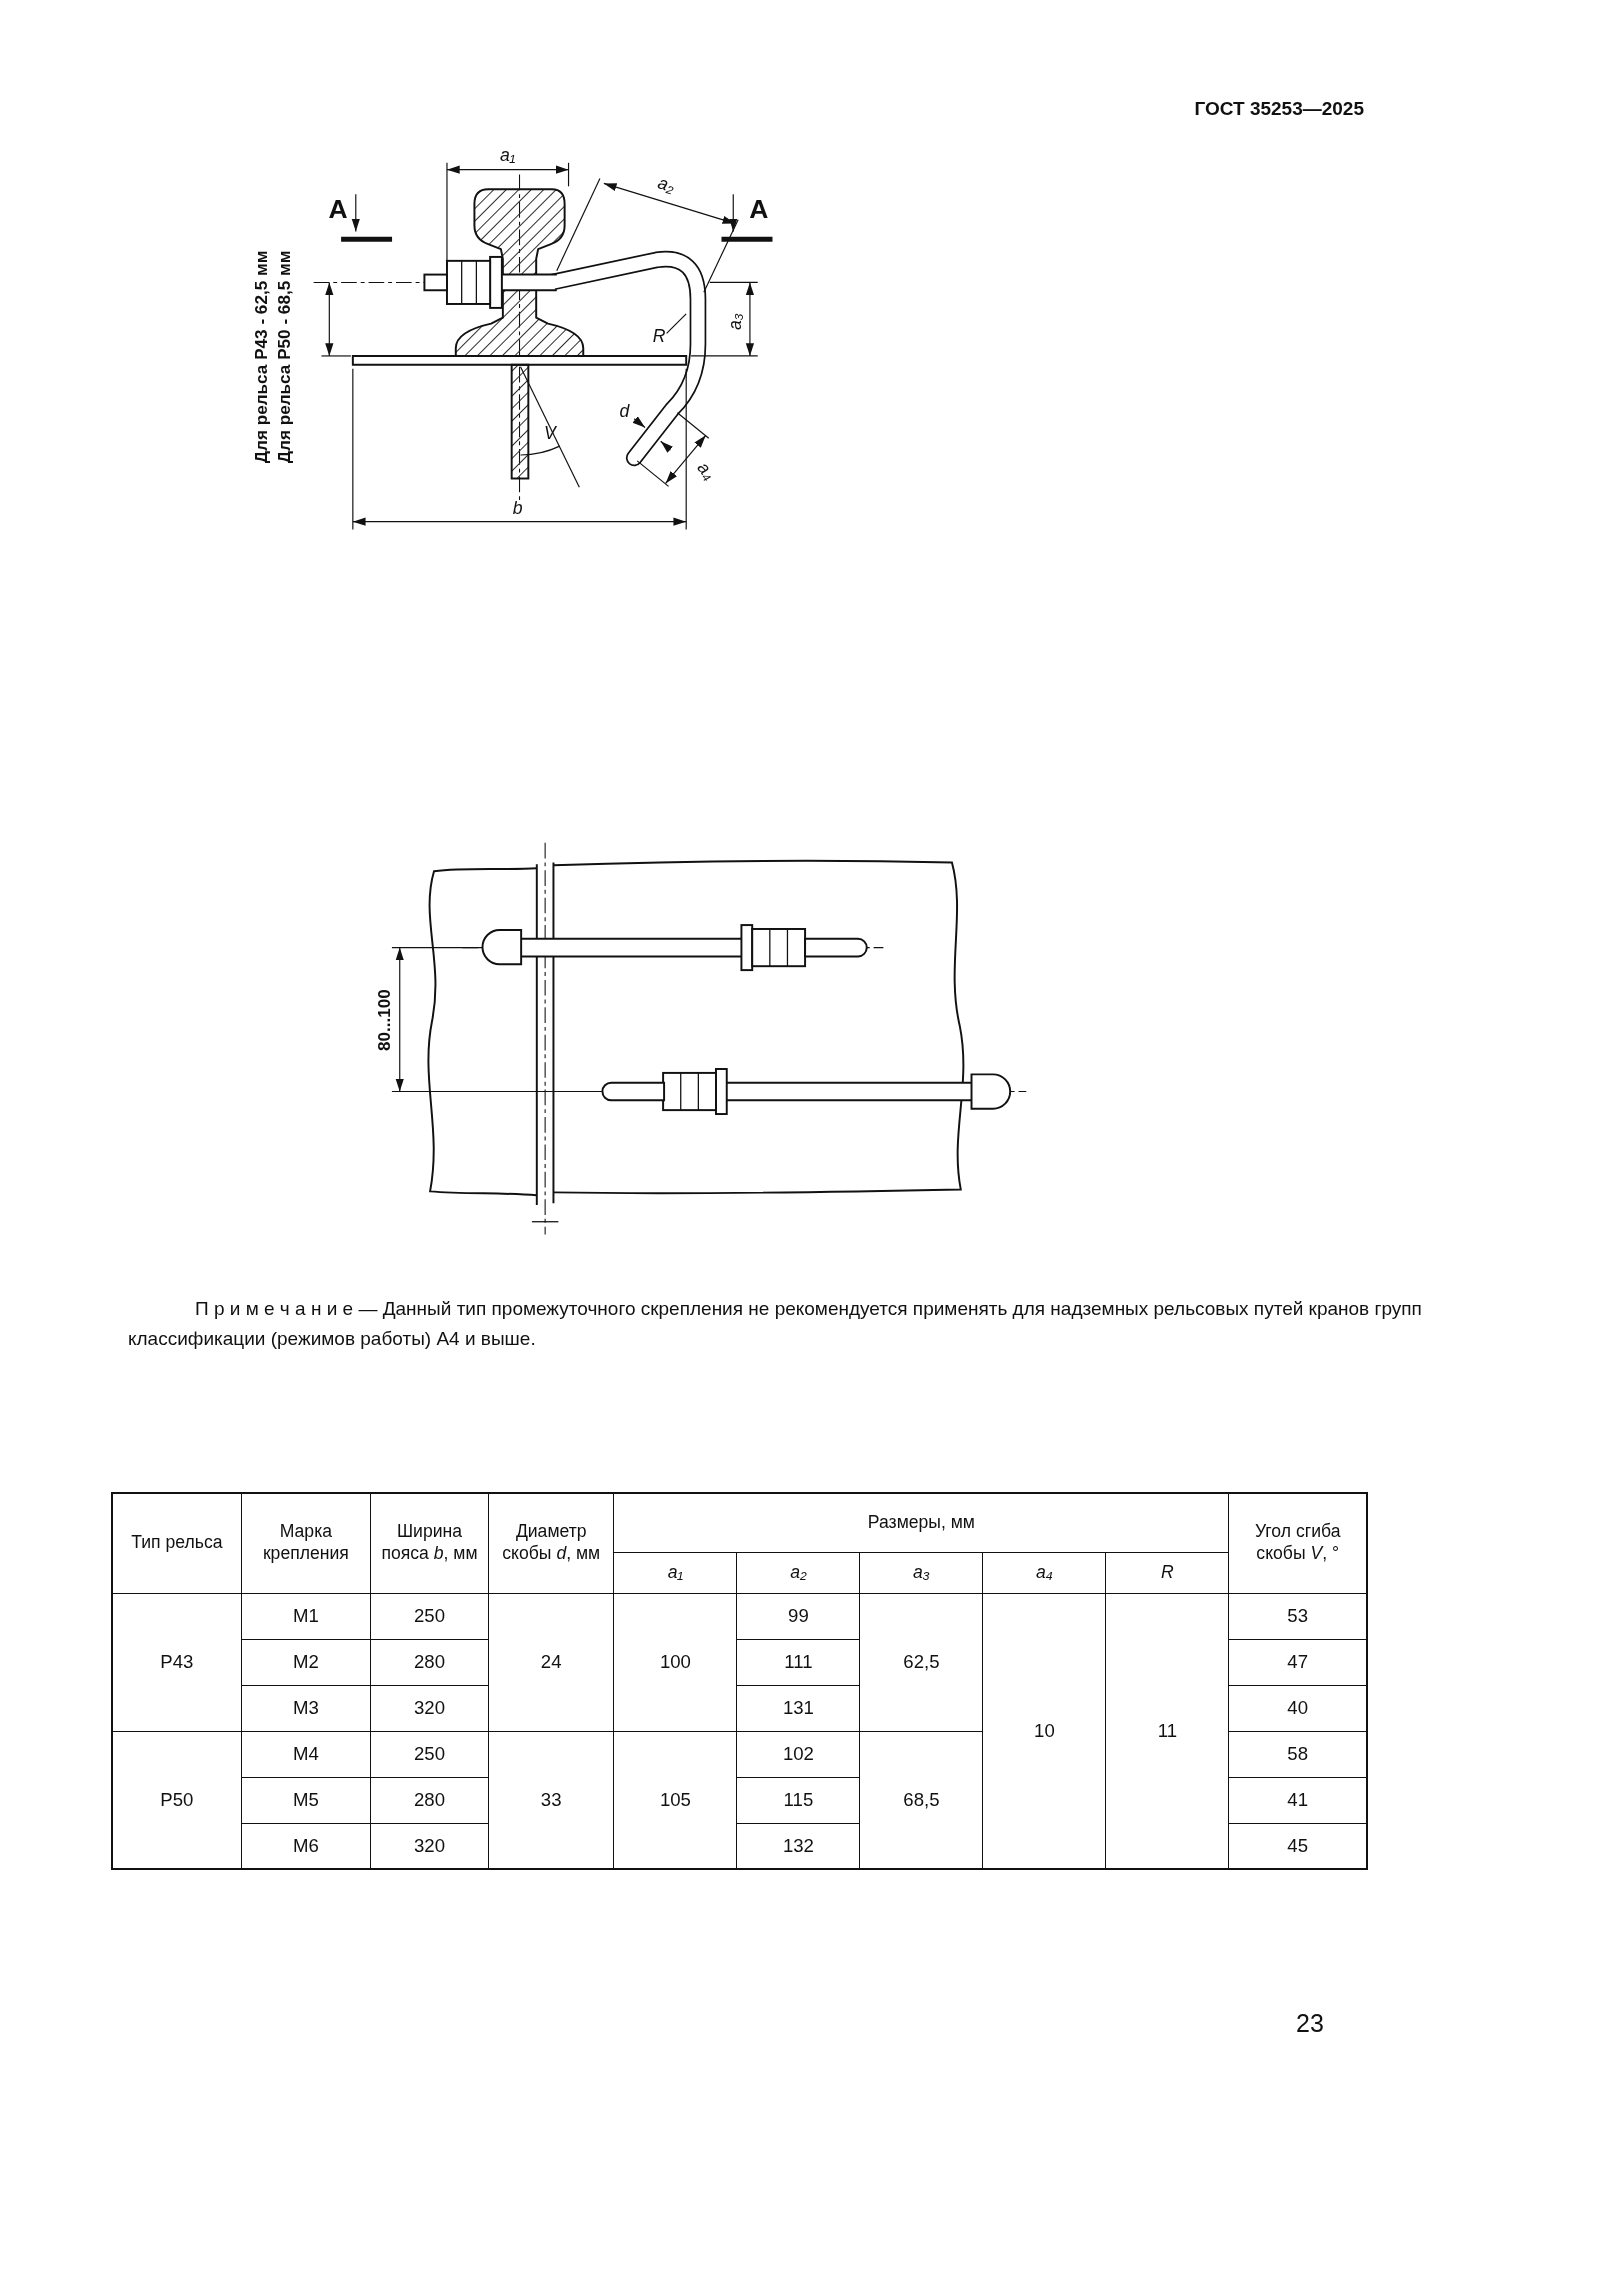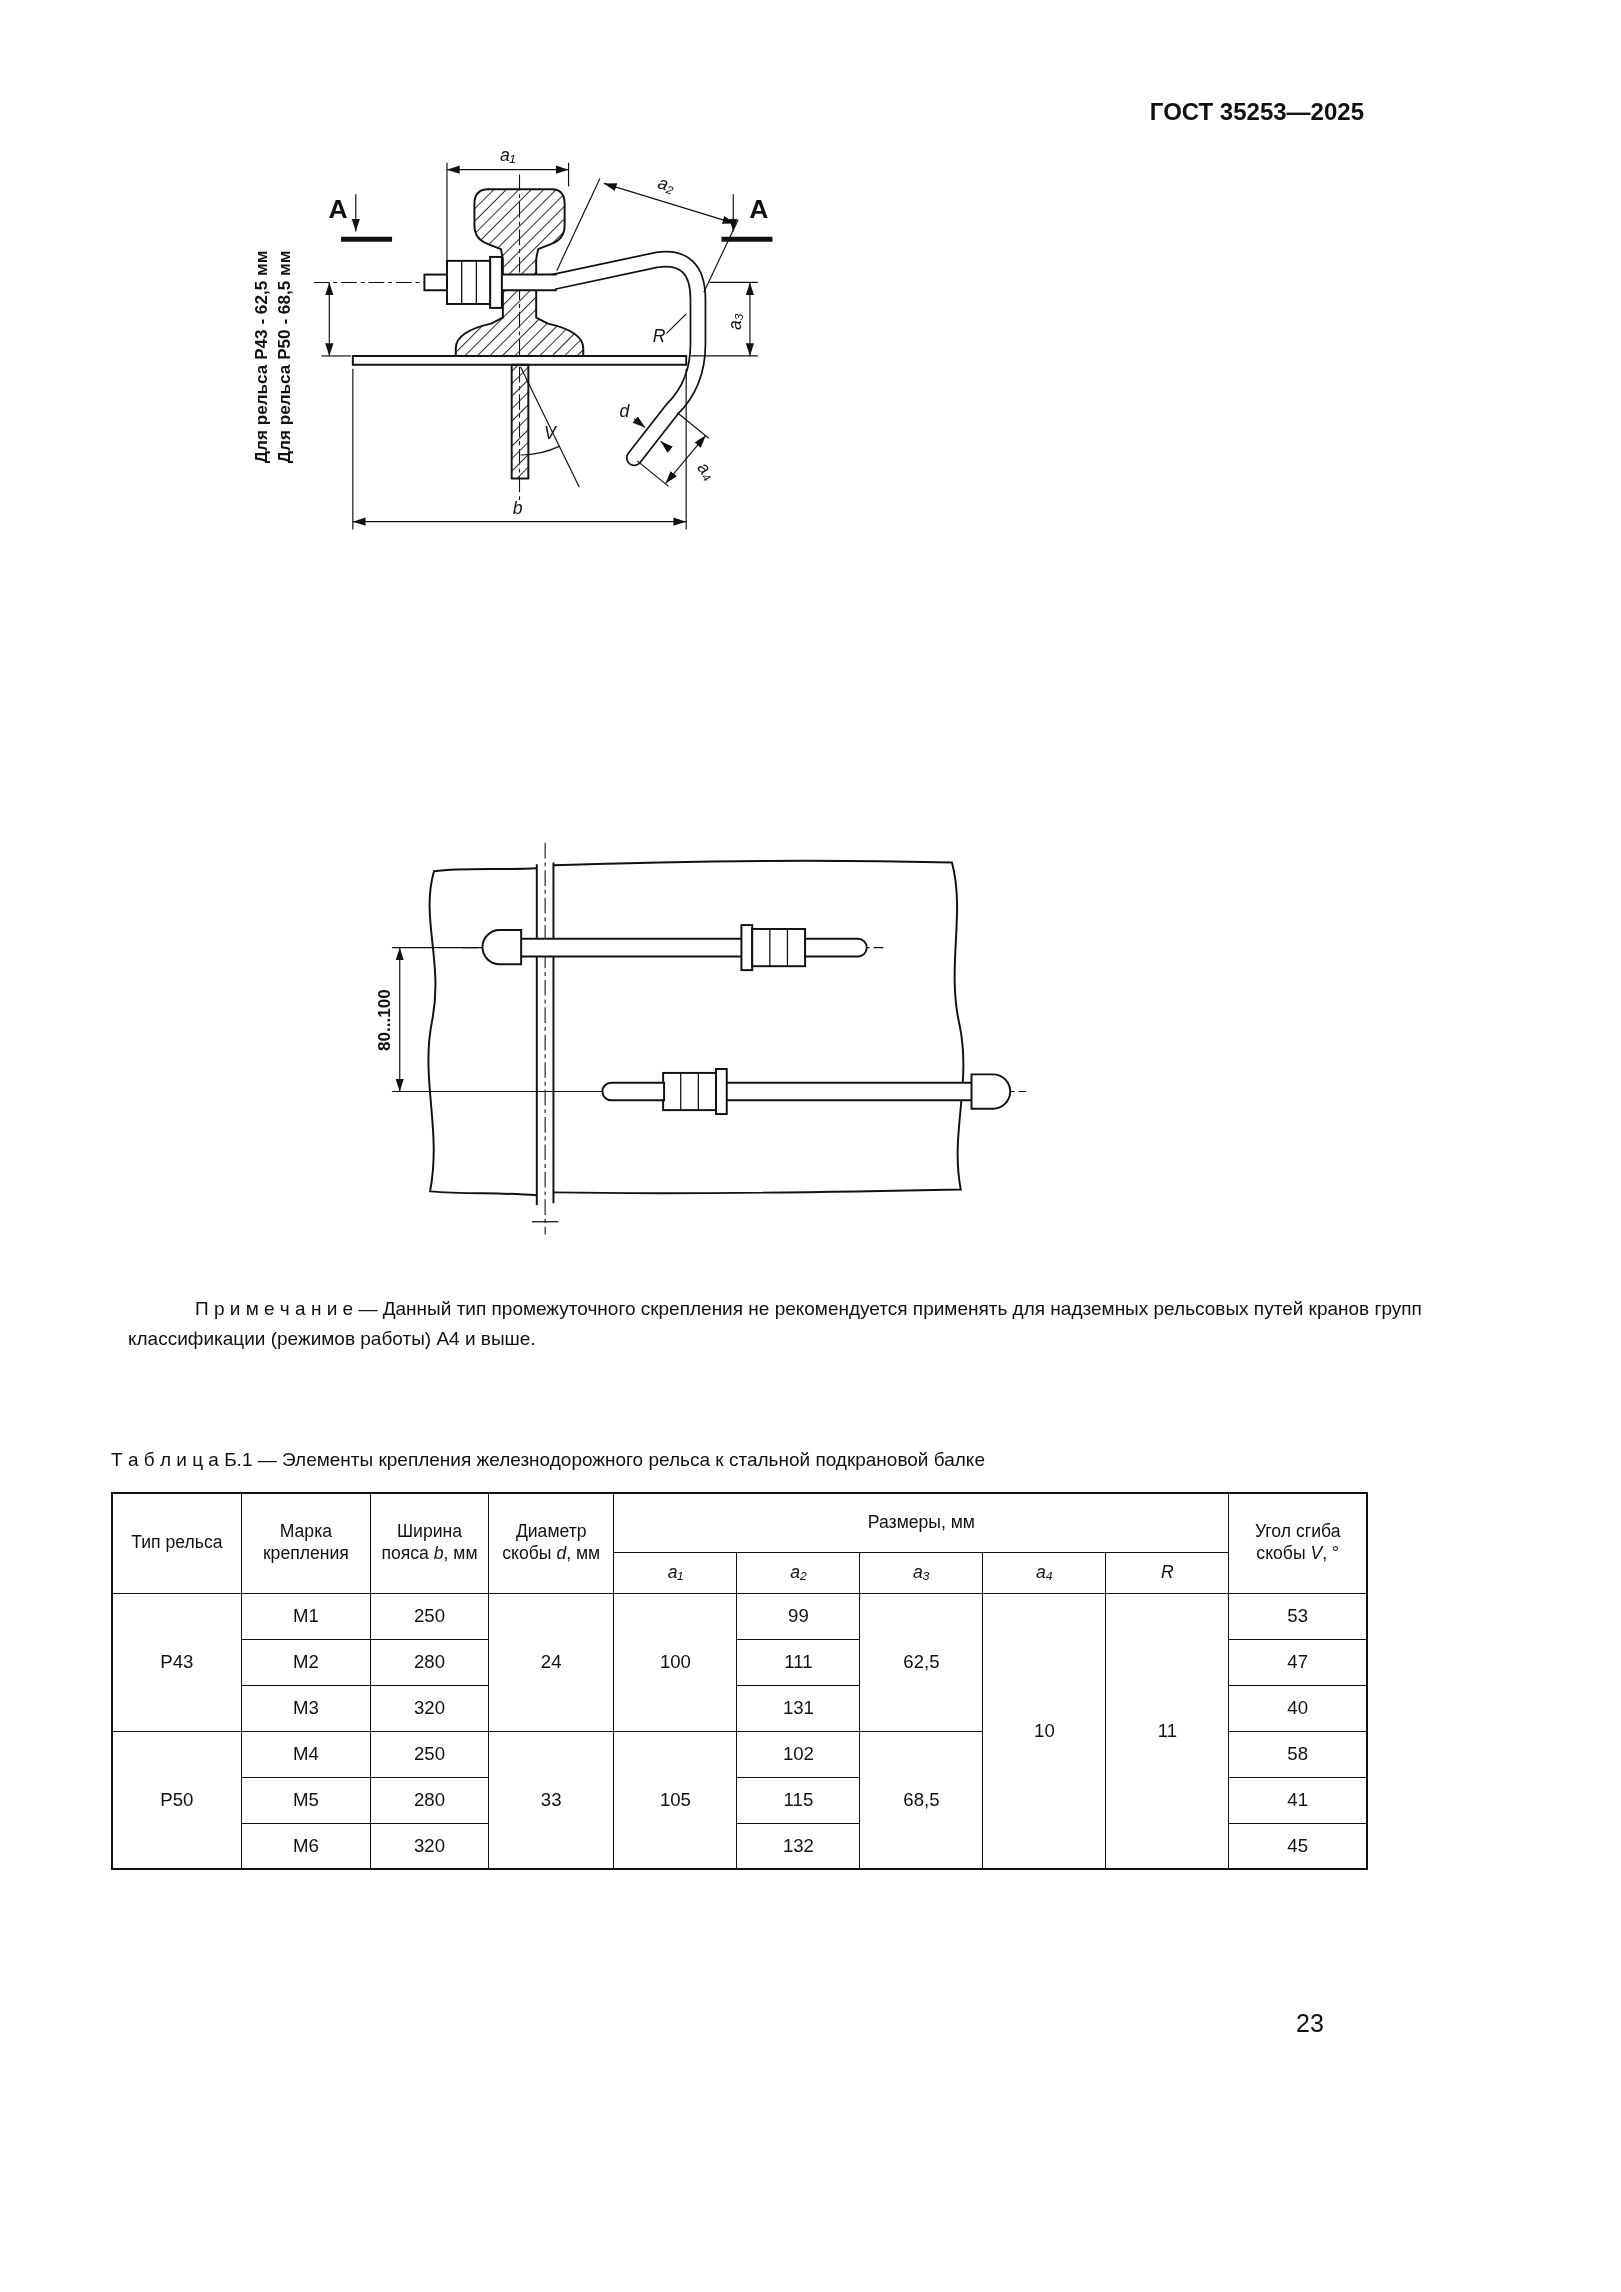--- a/index.html
+++ b/index.html
@@ -5,21 +5,21 @@
   html,body{margin:0;padding:0;background:#e8e8e8;}
   .page{
     position:relative;
     width:1621px;height:2293px;
     background:#ffffff;
     color:#111;
     font-family:"Liberation Sans","DejaVu Sans",sans-serif;
     margin:0 auto;
     overflow:hidden;
   }
-  .gost-header{position:absolute;top:98px;right:257px;font-weight:bold;font-size:24px;}
+  .gost-header{position:absolute;top:98px;right:257px;font-weight:bold;font-size:19px;}
   .fig-main{position:absolute;left:245px;top:145px;width:902px;height:417px;}
   .section-title{position:absolute;left:245px;top:780px;width:617px;text-align:center;font-size:26.5px;font-weight:bold;letter-spacing:1px;}
   .fig-section{position:absolute;left:372px;top:835px;width:686px;height:421px;}
   .note{position:absolute;left:128px;top:1294px;width:1400px;font-size:19px;line-height:1.6;text-indent:67px;margin:0;}
   .caption{position:absolute;left:111px;top:1382px;width:1257px;text-align:center;font-size:19px;margin:0;}
   .table-title{position:absolute;left:111px;top:1449px;width:1257px;font-size:19px;margin:0;}
   .page-number{position:absolute;left:1296px;top:2009px;font-size:25px;}
 
   table.b1{
     position:absolute;left:111px;top:1492px;width:1257px;
@@ -178,21 +178,20 @@
       <path d="M 298,253 L 244,253 A 9 9 0 0 0 244,271 L 298,271 Z" fill="#fff" class="ln"></path>
 
       <line class="dim" x1="112" y1="115" x2="20" y2="115"></line>
       <line class="dim" x1="235" y1="262" x2="20" y2="262"></line>
       <line class="dim" x1="28" y1="115" x2="28" y2="262" marker-start="url(#arr2)" marker-end="url(#arr2)"></line>
       <text class="bold" transform="translate(18,189) rotate(-90)" text-anchor="middle">80...100</text>
     </svg>
   </div>
 
   <p class="note">П р и м е ч а н и е  —  Данный тип промежуточного скрепления не рекомендуется применять для надземных рельсовых путей кранов групп классификации (режимов работы) А4 и выше.</p>
-  <p class="table-title">Т а б л и ц а   Б.1 — Элементы крепления железнодорожного рельса к стальной подкрановой балке</p>
 
   <table class="b1">
     <colgroup>
       <col style="width:10.3%">
         <col style="width:10.3%">
         <col style="width:9.4%">
         <col style="width:10.0%">
       <col style="width:9.8%">
         <col style="width:9.8%">
         <col style="width:9.8%">

